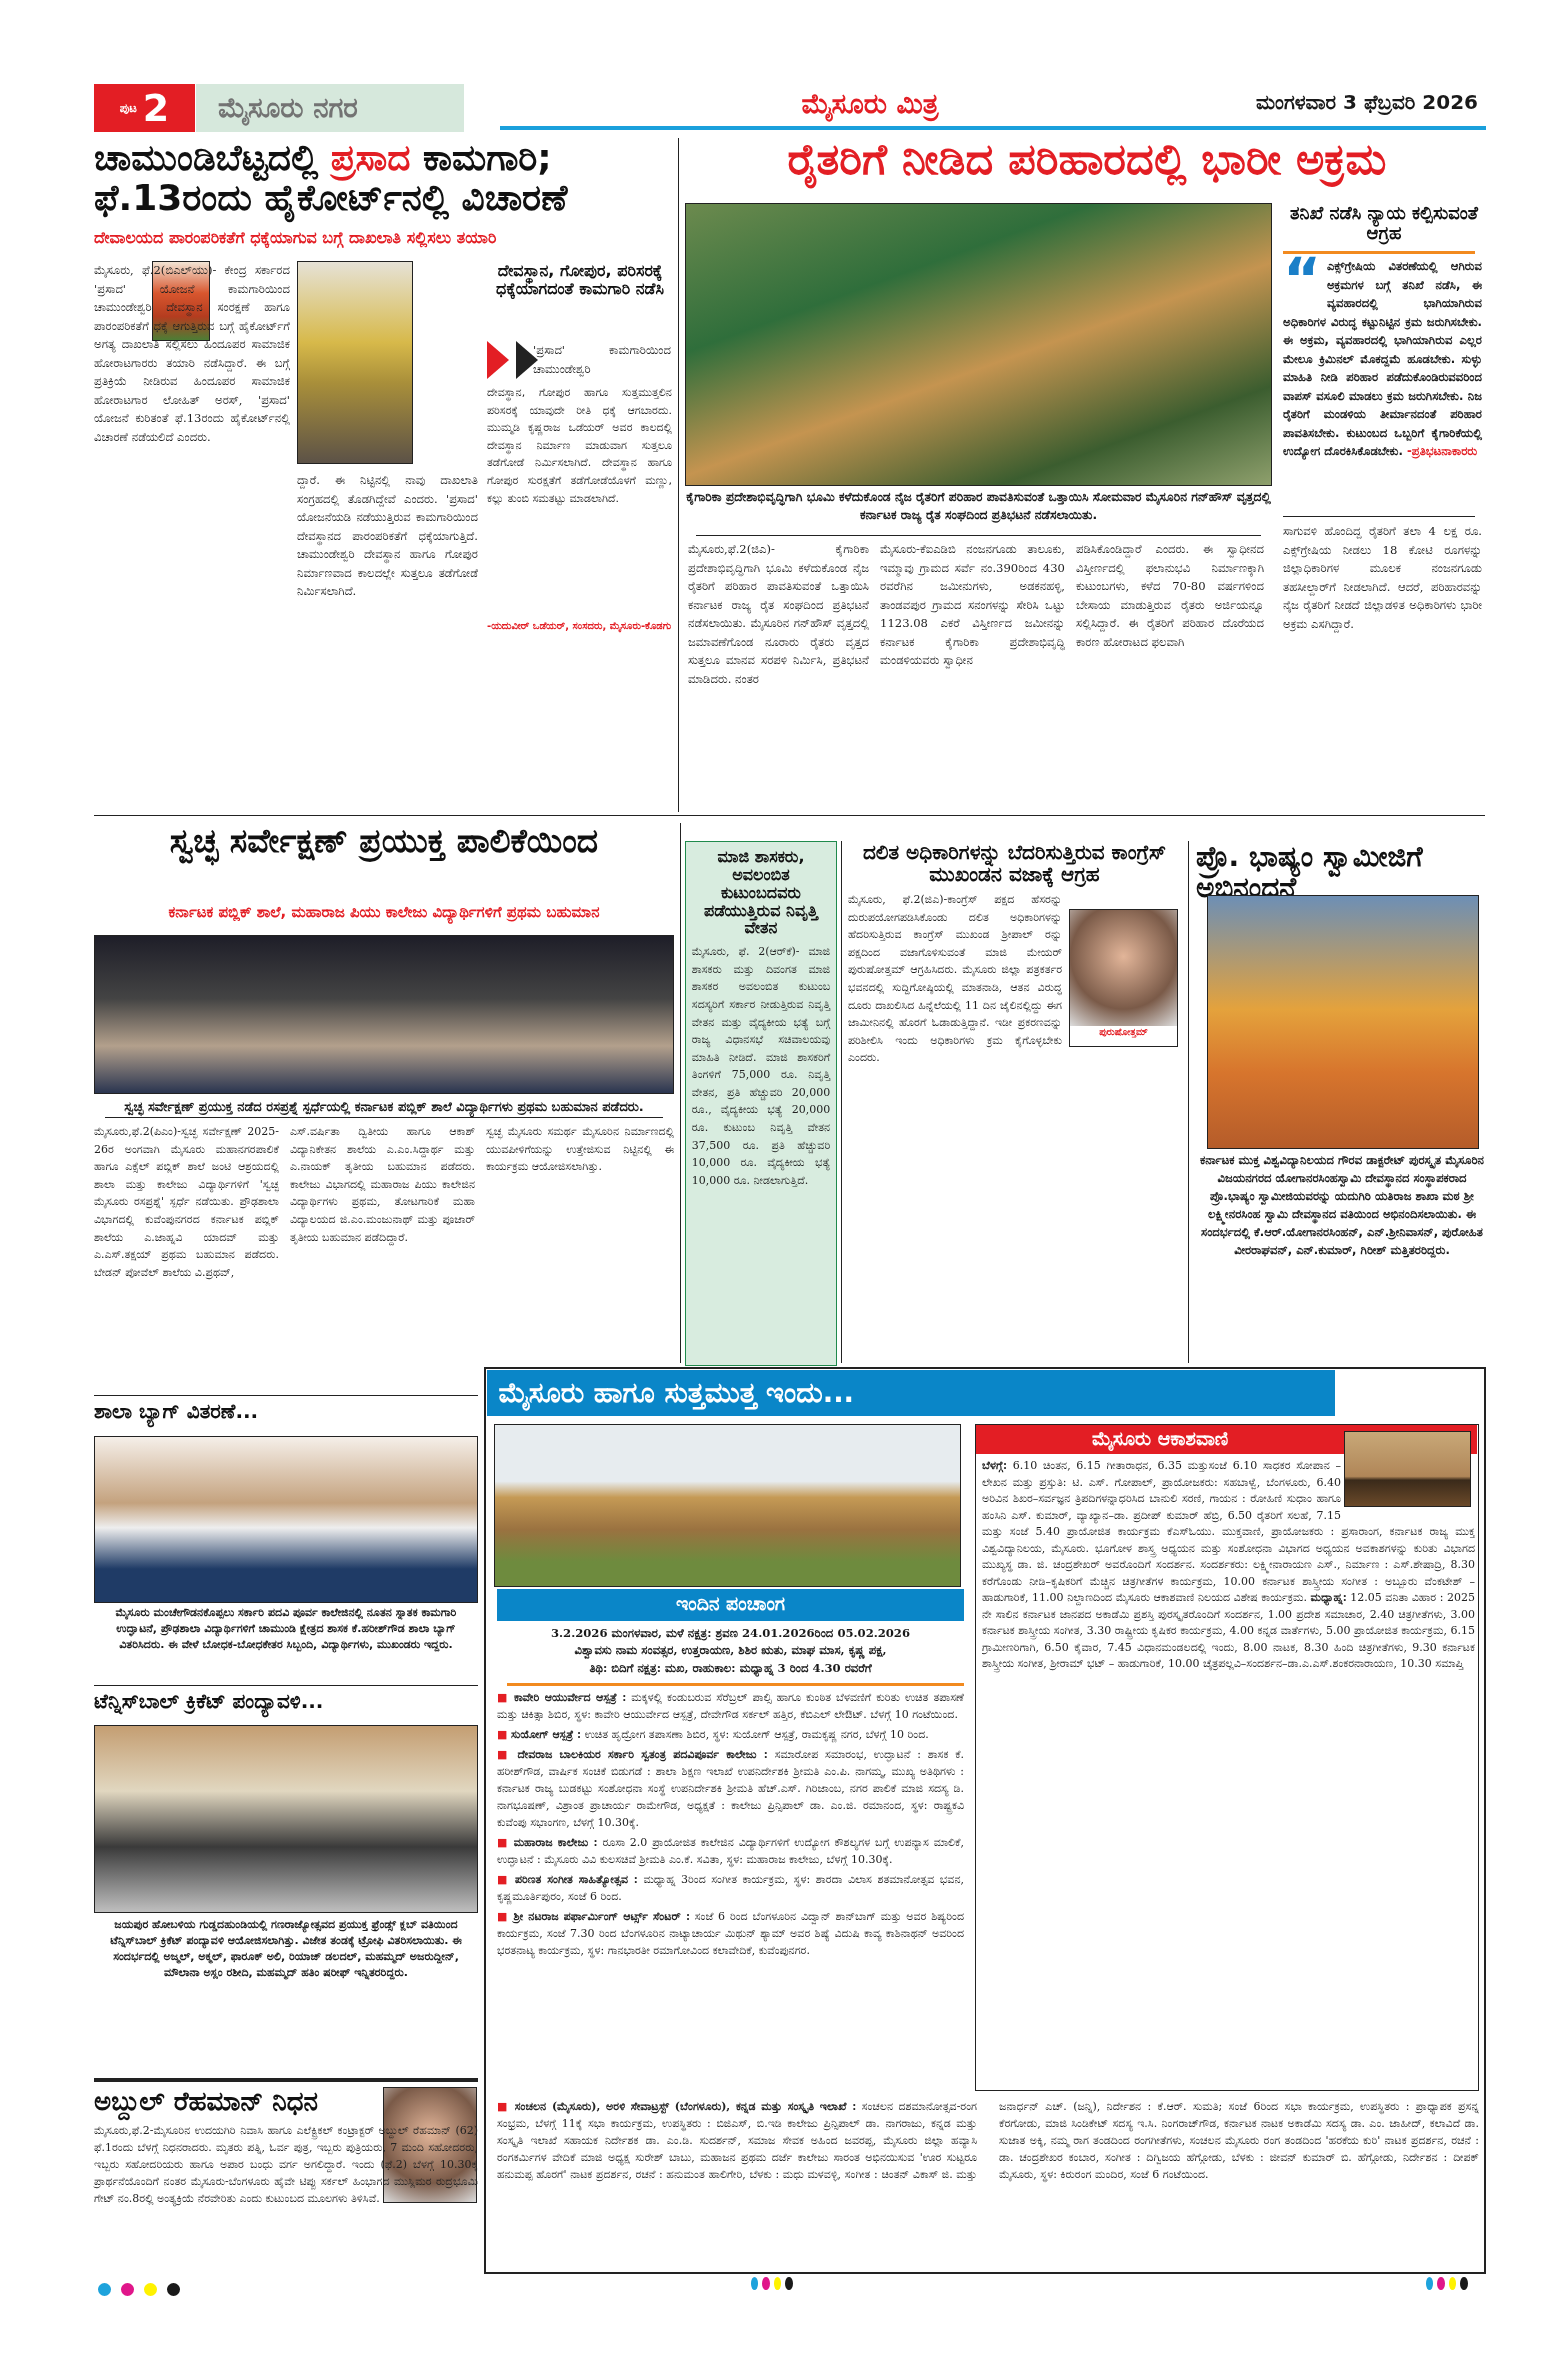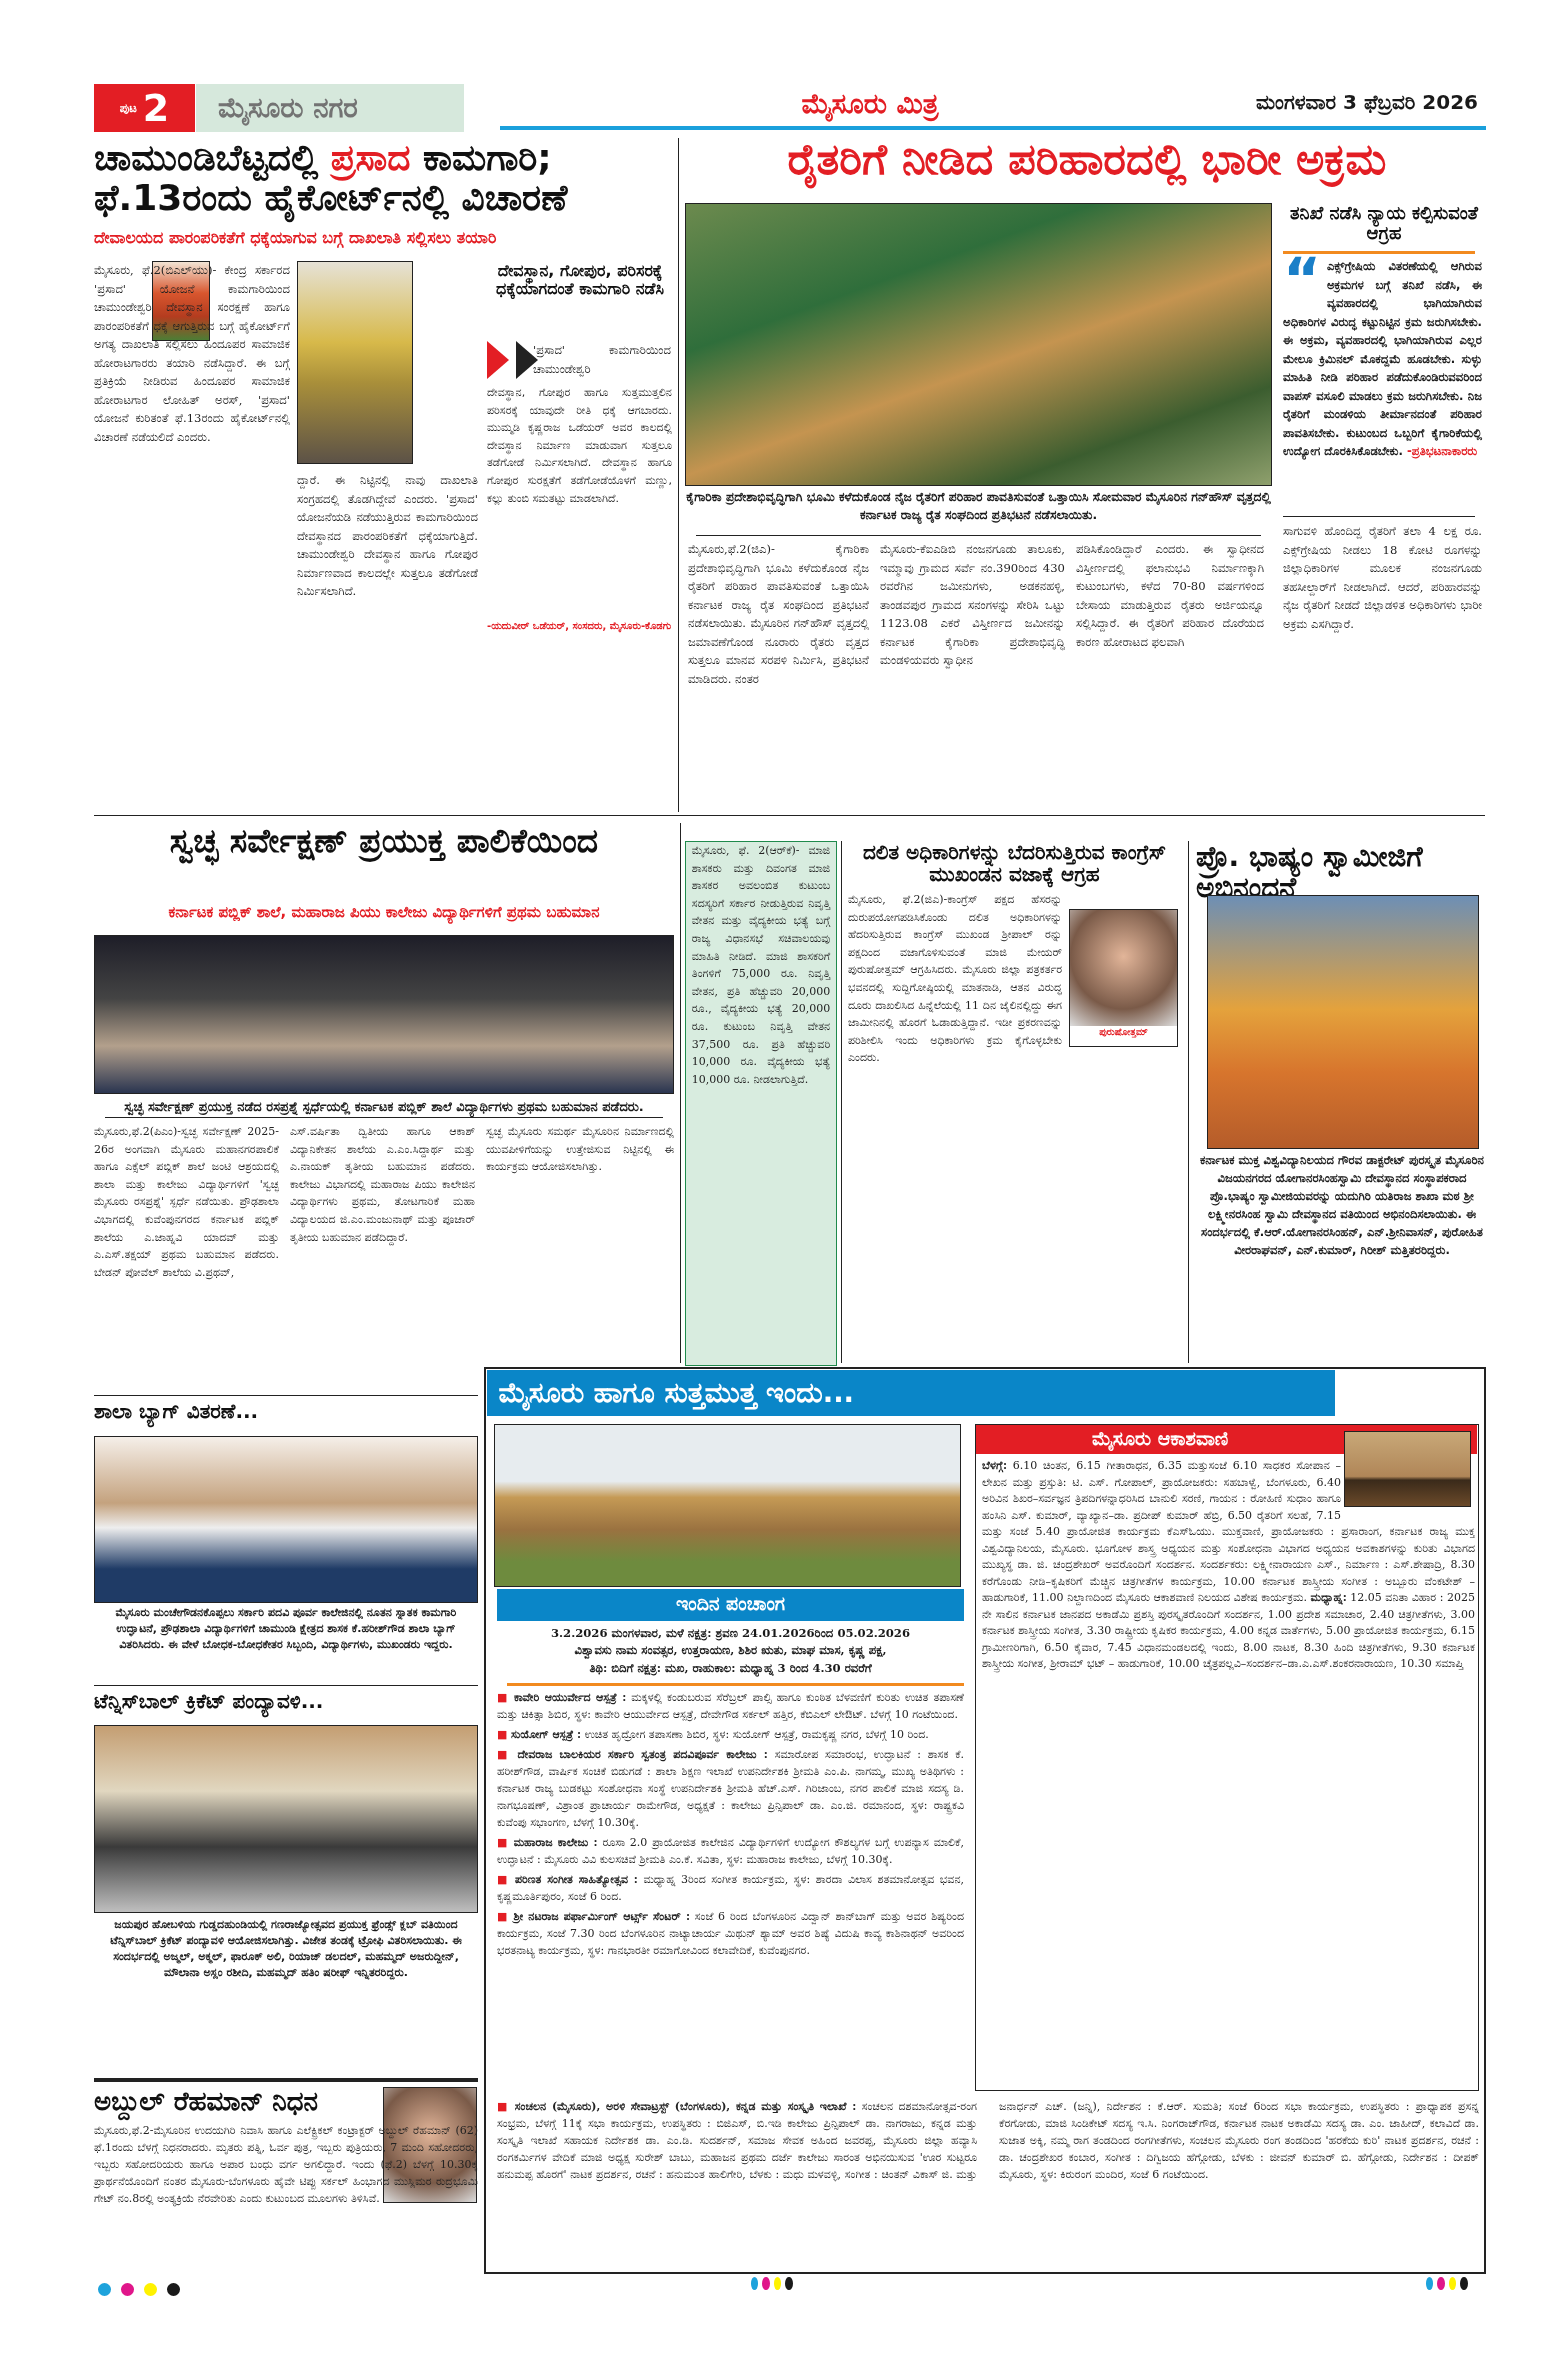--- a/index.html
+++ b/index.html
@@ -100,20 +100,21 @@
 <div class="abs photo stage" style="left:94px;top:935px;width:580px;height:159px"></div>
 <div class="abs caption" style="left:94px;top:1098px;width:580px;font-size:13px">ಸ್ವಚ್ಛ ಸರ್ವೇಕ್ಷಣ್ ಪ್ರಯುಕ್ತ ನಡೆದ ರಸಪ್ರಶ್ನೆ ಸ್ಪರ್ಧೆಯಲ್ಲಿ ಕರ್ನಾಟಕ ಪಬ್ಲಿಕ್ ಶಾಲೆ ವಿದ್ಯಾರ್ಥಿಗಳು ಪ್ರಥಮ ಬಹುಮಾನ ಪಡೆದರು.</div>
 <div class="abs rule" style="left:105px;top:1117px;width:558px"></div>
 <div class="abs body" style="left:94px;top:1123px;width:185px;height:167px;overflow:hidden;font-size:11px">ಮೈಸೂರು,ಫೆ.2(ಪಿಎಂ)-ಸ್ವಚ್ಛ ಸರ್ವೇಕ್ಷಣ್ 2025-26ರ ಅಂಗವಾಗಿ ಮೈಸೂರು ಮಹಾನಗರಪಾಲಿಕೆ ಹಾಗೂ ಎಕ್ಸೆಲ್ ಪಬ್ಲಿಕ್ ಶಾಲೆ ಜಂಟಿ ಆಶ್ರಯದಲ್ಲಿ ಶಾಲಾ ಮತ್ತು ಕಾಲೇಜು ವಿದ್ಯಾರ್ಥಿಗಳಿಗೆ 'ಸ್ವಚ್ಛ ಮೈಸೂರು ರಸಪ್ರಶ್ನೆ' ಸ್ಪರ್ಧೆ ನಡೆಯಿತು. ಪ್ರೌಢಶಾಲಾ ವಿಭಾಗದಲ್ಲಿ ಕುವೆಂಪುನಗರದ ಕರ್ನಾಟಕ ಪಬ್ಲಿಕ್ ಶಾಲೆಯ ಎ.ಜಾಹ್ನವಿ ಯಾದವ್ ಮತ್ತು ಎ.ಎಸ್.ತಕ್ಷಯ್ ಪ್ರಥಮ ಬಹುಮಾನ ಪಡೆದರು. ಬೇಡನ್ ಪೋವೆಲ್ ಶಾಲೆಯ ವಿ.ಪ್ರಥವ್,</div>
 <div class="abs body" style="left:290px;top:1123px;width:185px;height:167px;overflow:hidden;font-size:11px">ಎಸ್.ವರ್ಷಿತಾ ದ್ವಿತೀಯ ಹಾಗೂ ಆಕಾಶ್ ವಿದ್ಯಾನಿಕೇತನ ಶಾಲೆಯ ಎ.ಎಂ.ಸಿದ್ದಾರ್ಥ ಮತ್ತು ಎ.ನಾಯಕ್ ತೃತೀಯ ಬಹುಮಾನ ಪಡೆದರು. ಕಾಲೇಜು ವಿಭಾಗದಲ್ಲಿ ಮಹಾರಾಜ ಪಿಯು ಕಾಲೇಜಿನ ವಿದ್ಯಾರ್ಥಿಗಳು ಪ್ರಥಮ, ತೋಟಗಾರಿಕೆ ಮಹಾ ವಿದ್ಯಾಲಯದ ಜಿ.ಎಂ.ಮಂಜುನಾಥ್ ಮತ್ತು ಪೂಜಾರ್ ತೃತೀಯ ಬಹುಮಾನ ಪಡೆದಿದ್ದಾರೆ.</div>
 <div class="abs body" style="left:486px;top:1123px;width:188px;height:167px;overflow:hidden;font-size:11px">ಸ್ವಚ್ಛ ಮೈಸೂರು ಸಮರ್ಥ ಮೈಸೂರಿನ ನಿರ್ಮಾಣದಲ್ಲಿ ಯುವಪೀಳಿಗೆಯನ್ನು ಉತ್ತೇಜಿಸುವ ನಿಟ್ಟಿನಲ್ಲಿ ಈ ಕಾರ್ಯಕ್ರಮ ಆಯೋಜಿಸಲಾಗಿತ್ತು.</div>
 
 <div class="abs vrule" style="left:680px;top:823px;height:540px"></div>
 
 <div class="abs greenbox" style="left:685px;top:841px;width:152px;height:525px">
+  <div class="head" style="font-size:16px;text-align:center;padding:5.8px 4.3px">ಮಾಜಿ ಶಾಸಕರು, ಅವಲಂಬಿತ ಕುಟುಂಬದವರು ಪಡೆಯುತ್ತಿರುವ ನಿವೃತ್ತಿ ವೇತನ</div>
   <div class="body" style="font-size:11px;padding:0 5.8px;height:406px;overflow:hidden">ಮೈಸೂರು, ಫೆ. 2(ಆರ್‌ಕೆ)- ಮಾಜಿ ಶಾಸಕರು ಮತ್ತು ದಿವಂಗತ ಮಾಜಿ ಶಾಸಕರ ಅವಲಂಬಿತ ಕುಟುಂಬ ಸದಸ್ಯರಿಗೆ ಸರ್ಕಾರ ನೀಡುತ್ತಿರುವ ನಿವೃತ್ತಿ ವೇತನ ಮತ್ತು ವೈದ್ಯಕೀಯ ಭತ್ಯೆ ಬಗ್ಗೆ ರಾಜ್ಯ ವಿಧಾನಸಭೆ ಸಚಿವಾಲಯವು ಮಾಹಿತಿ ನೀಡಿದೆ. ಮಾಜಿ ಶಾಸಕರಿಗೆ ತಿಂಗಳಿಗೆ 75,000 ರೂ. ನಿವೃತ್ತಿ ವೇತನ, ಪ್ರತಿ ಹೆಚ್ಚುವರಿ 20,000 ರೂ., ವೈದ್ಯಕೀಯ ಭತ್ಯೆ 20,000 ರೂ. ಕುಟುಂಬ ನಿವೃತ್ತಿ ವೇತನ 37,500 ರೂ. ಪ್ರತಿ ಹೆಚ್ಚುವರಿ 10,000 ರೂ. ವೈದ್ಯಕೀಯ ಭತ್ಯೆ 10,000 ರೂ. ನೀಡಲಾಗುತ್ತಿದೆ.</div>
 </div>
 
 <div class="abs vrule" style="left:841px;top:841px;height:522px"></div>
 <div class="abs head" style="left:848px;top:841px;width:333px;font-size:20px;text-align:center">ದಲಿತ ಅಧಿಕಾರಿಗಳನ್ನು ಬೆದರಿಸುತ್ತಿರುವ ಕಾಂಗ್ರೆಸ್ ಮುಖಂಡನ ವಜಾಕ್ಕೆ ಆಗ್ರಹ</div>
 <div class="abs" style="left:1069px;top:909px;width:109px;height:138px;border:1.4px solid #222">
   <div class="photo portrait" style="width:100%;height:116px;border:none"></div>
   <div class="red" style="font-size:9.4px;font-weight:bold;text-align:center">ಪುರುಷೋತ್ತಮ್</div>
 </div>
 <div class="abs body" style="left:848px;top:891px;width:214px;height:464px;overflow:hidden;font-size:11px">ಮೈಸೂರು, ಫೆ.2(ಜಿಎ)-ಕಾಂಗ್ರೆಸ್ ಪಕ್ಷದ ಹೆಸರನ್ನು ದುರುಪಯೋಗಪಡಿಸಿಕೊಂಡು ದಲಿತ ಅಧಿಕಾರಿಗಳನ್ನು ಹೆದರಿಸುತ್ತಿರುವ ಕಾಂಗ್ರೆಸ್ ಮುಖಂಡ ಶ್ರೀಪಾಲ್ ರನ್ನು ಪಕ್ಷದಿಂದ ವಜಾಗೊಳಿಸುವಂತೆ ಮಾಜಿ ಮೇಯರ್ ಪುರುಷೋತ್ತಮ್ ಆಗ್ರಹಿಸಿದರು. ಮೈಸೂರು ಜಿಲ್ಲಾ ಪತ್ರಕರ್ತರ ಭವನದಲ್ಲಿ ಸುದ್ದಿಗೋಷ್ಠಿಯಲ್ಲಿ ಮಾತನಾಡಿ, ಆತನ ವಿರುದ್ಧ ದೂರು ದಾಖಲಿಸಿದ ಹಿನ್ನೆಲೆಯಲ್ಲಿ 11 ದಿನ ಜೈಲಿನಲ್ಲಿದ್ದು ಈಗ ಜಾಮೀನಿನಲ್ಲಿ ಹೊರಗೆ ಓಡಾಡುತ್ತಿದ್ದಾನೆ. ಇಡೀ ಪ್ರಕರಣವನ್ನು ಪರಿಶೀಲಿಸಿ ಇಂದು ಅಧಿಕಾರಿಗಳು ಕ್ರಮ ಕೈಗೊಳ್ಳಬೇಕು ಎಂದರು.</div>

